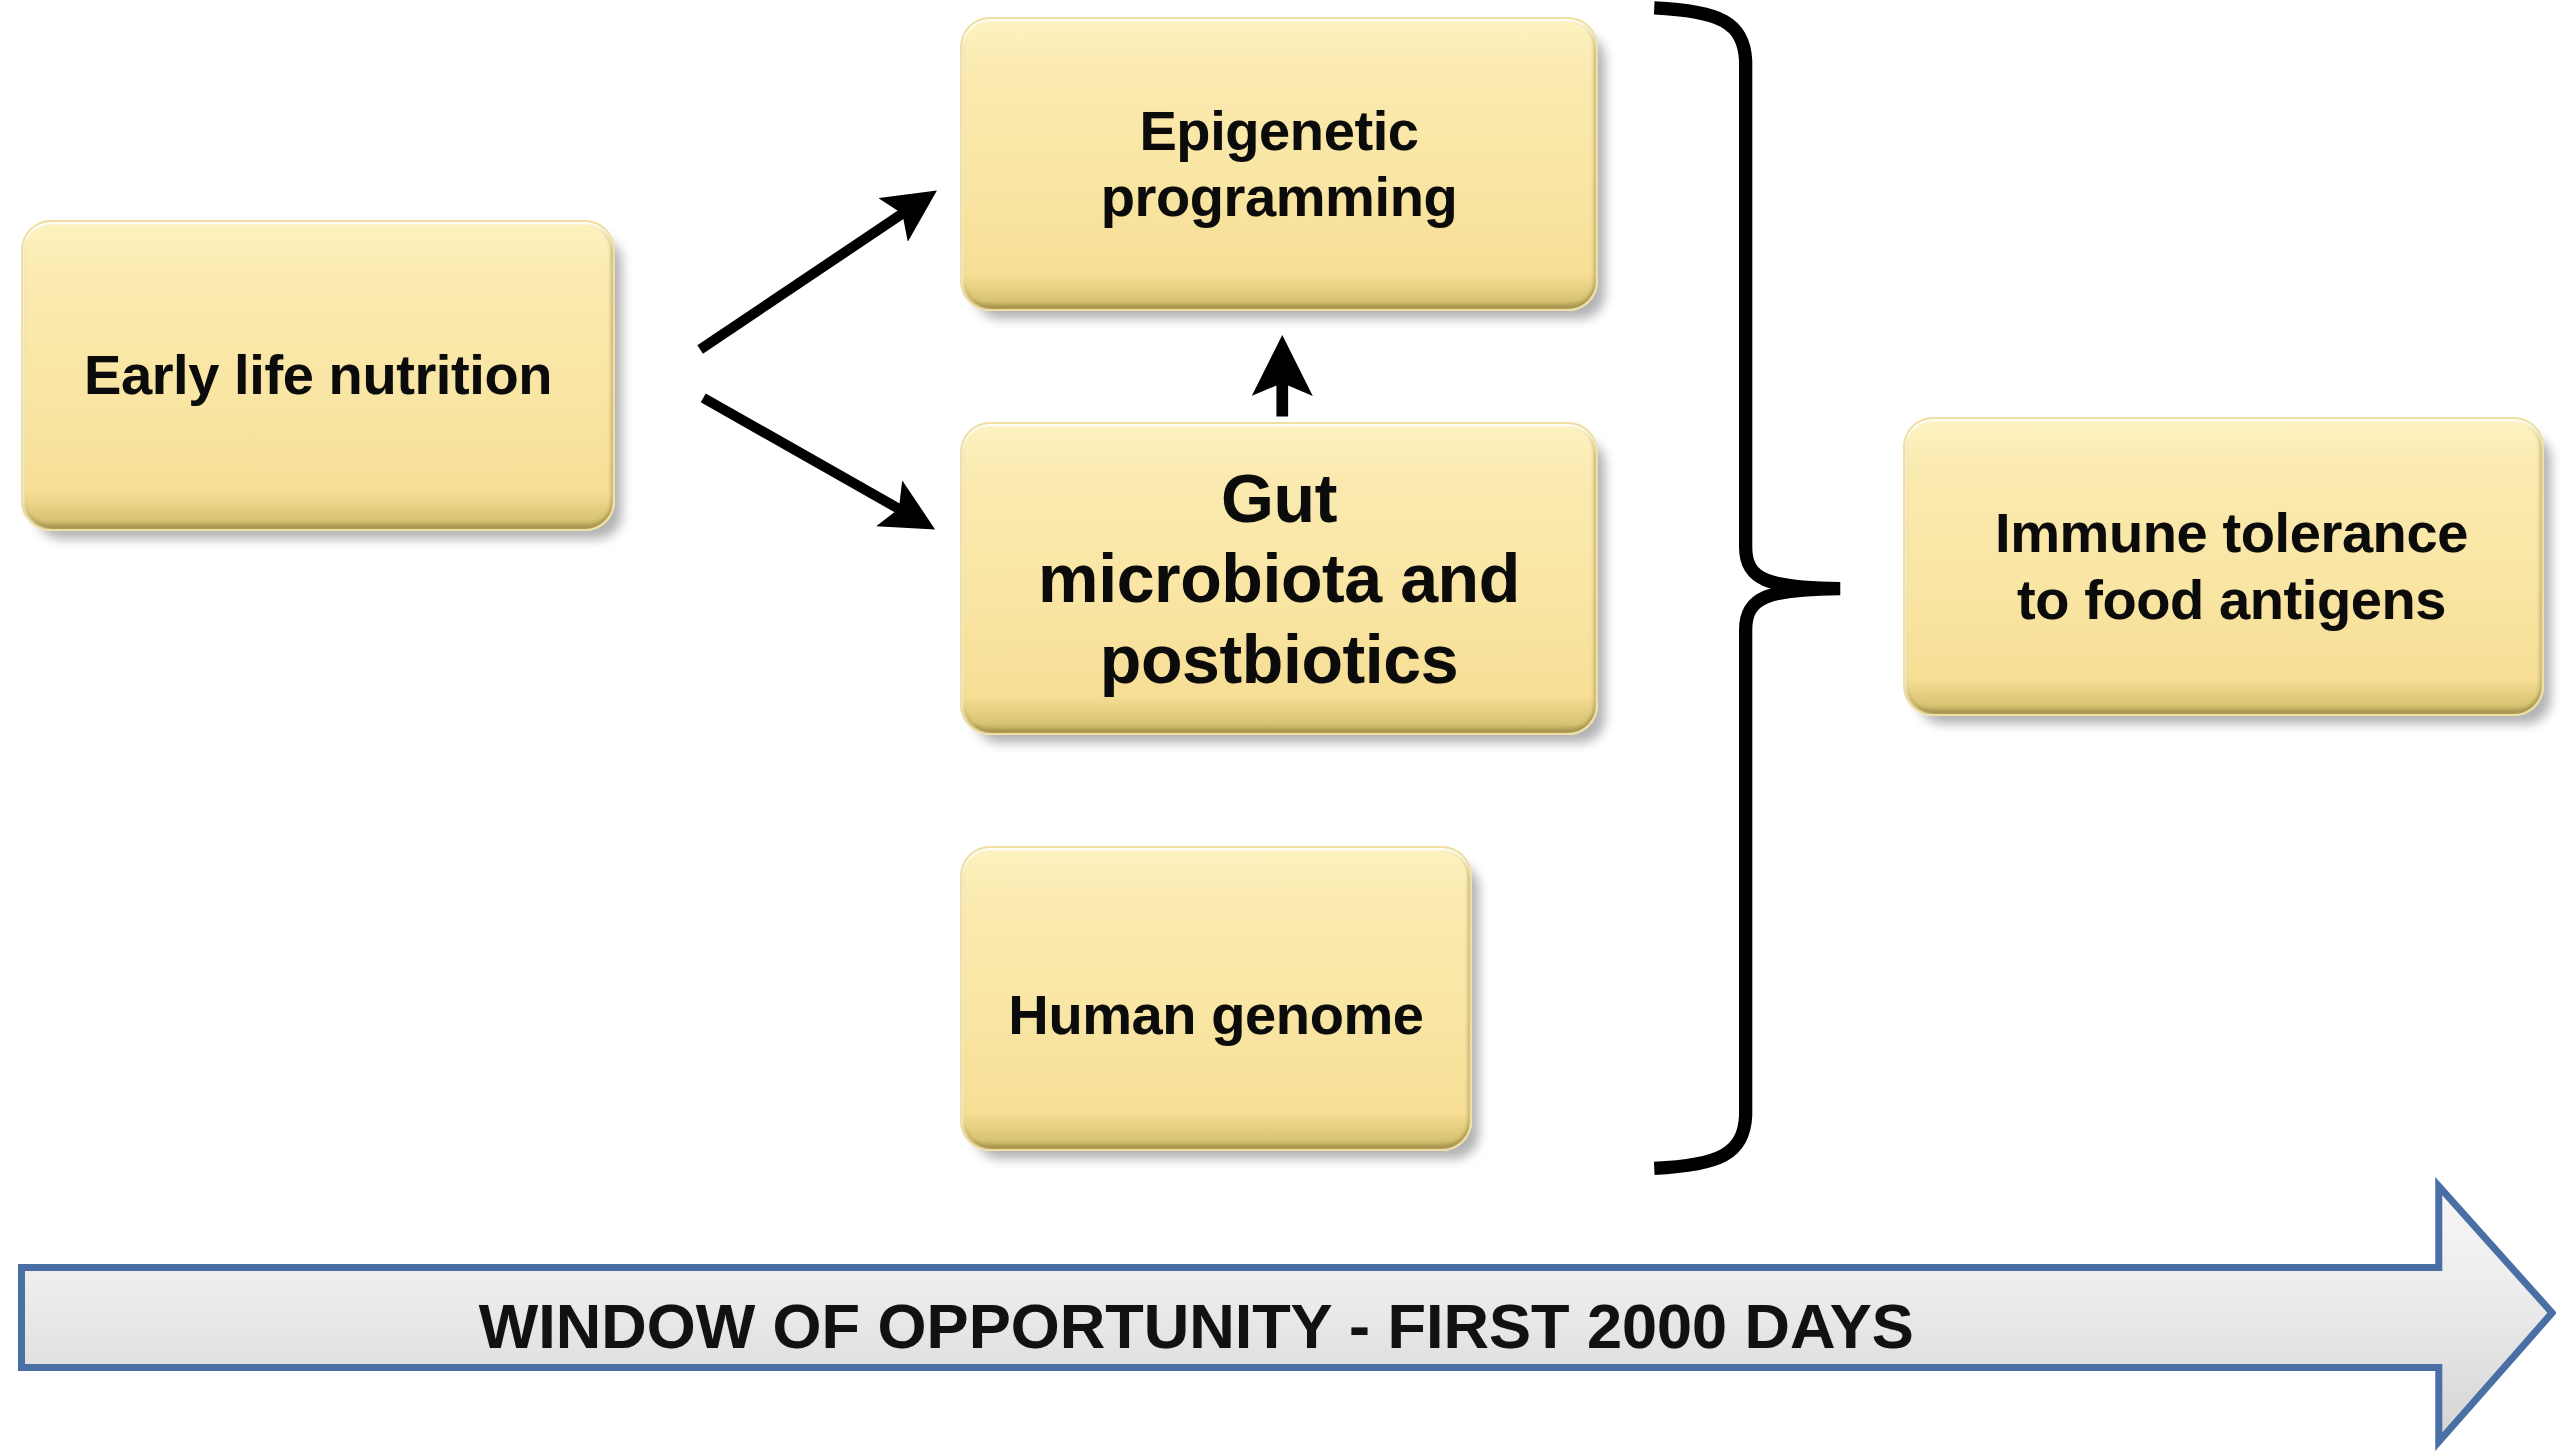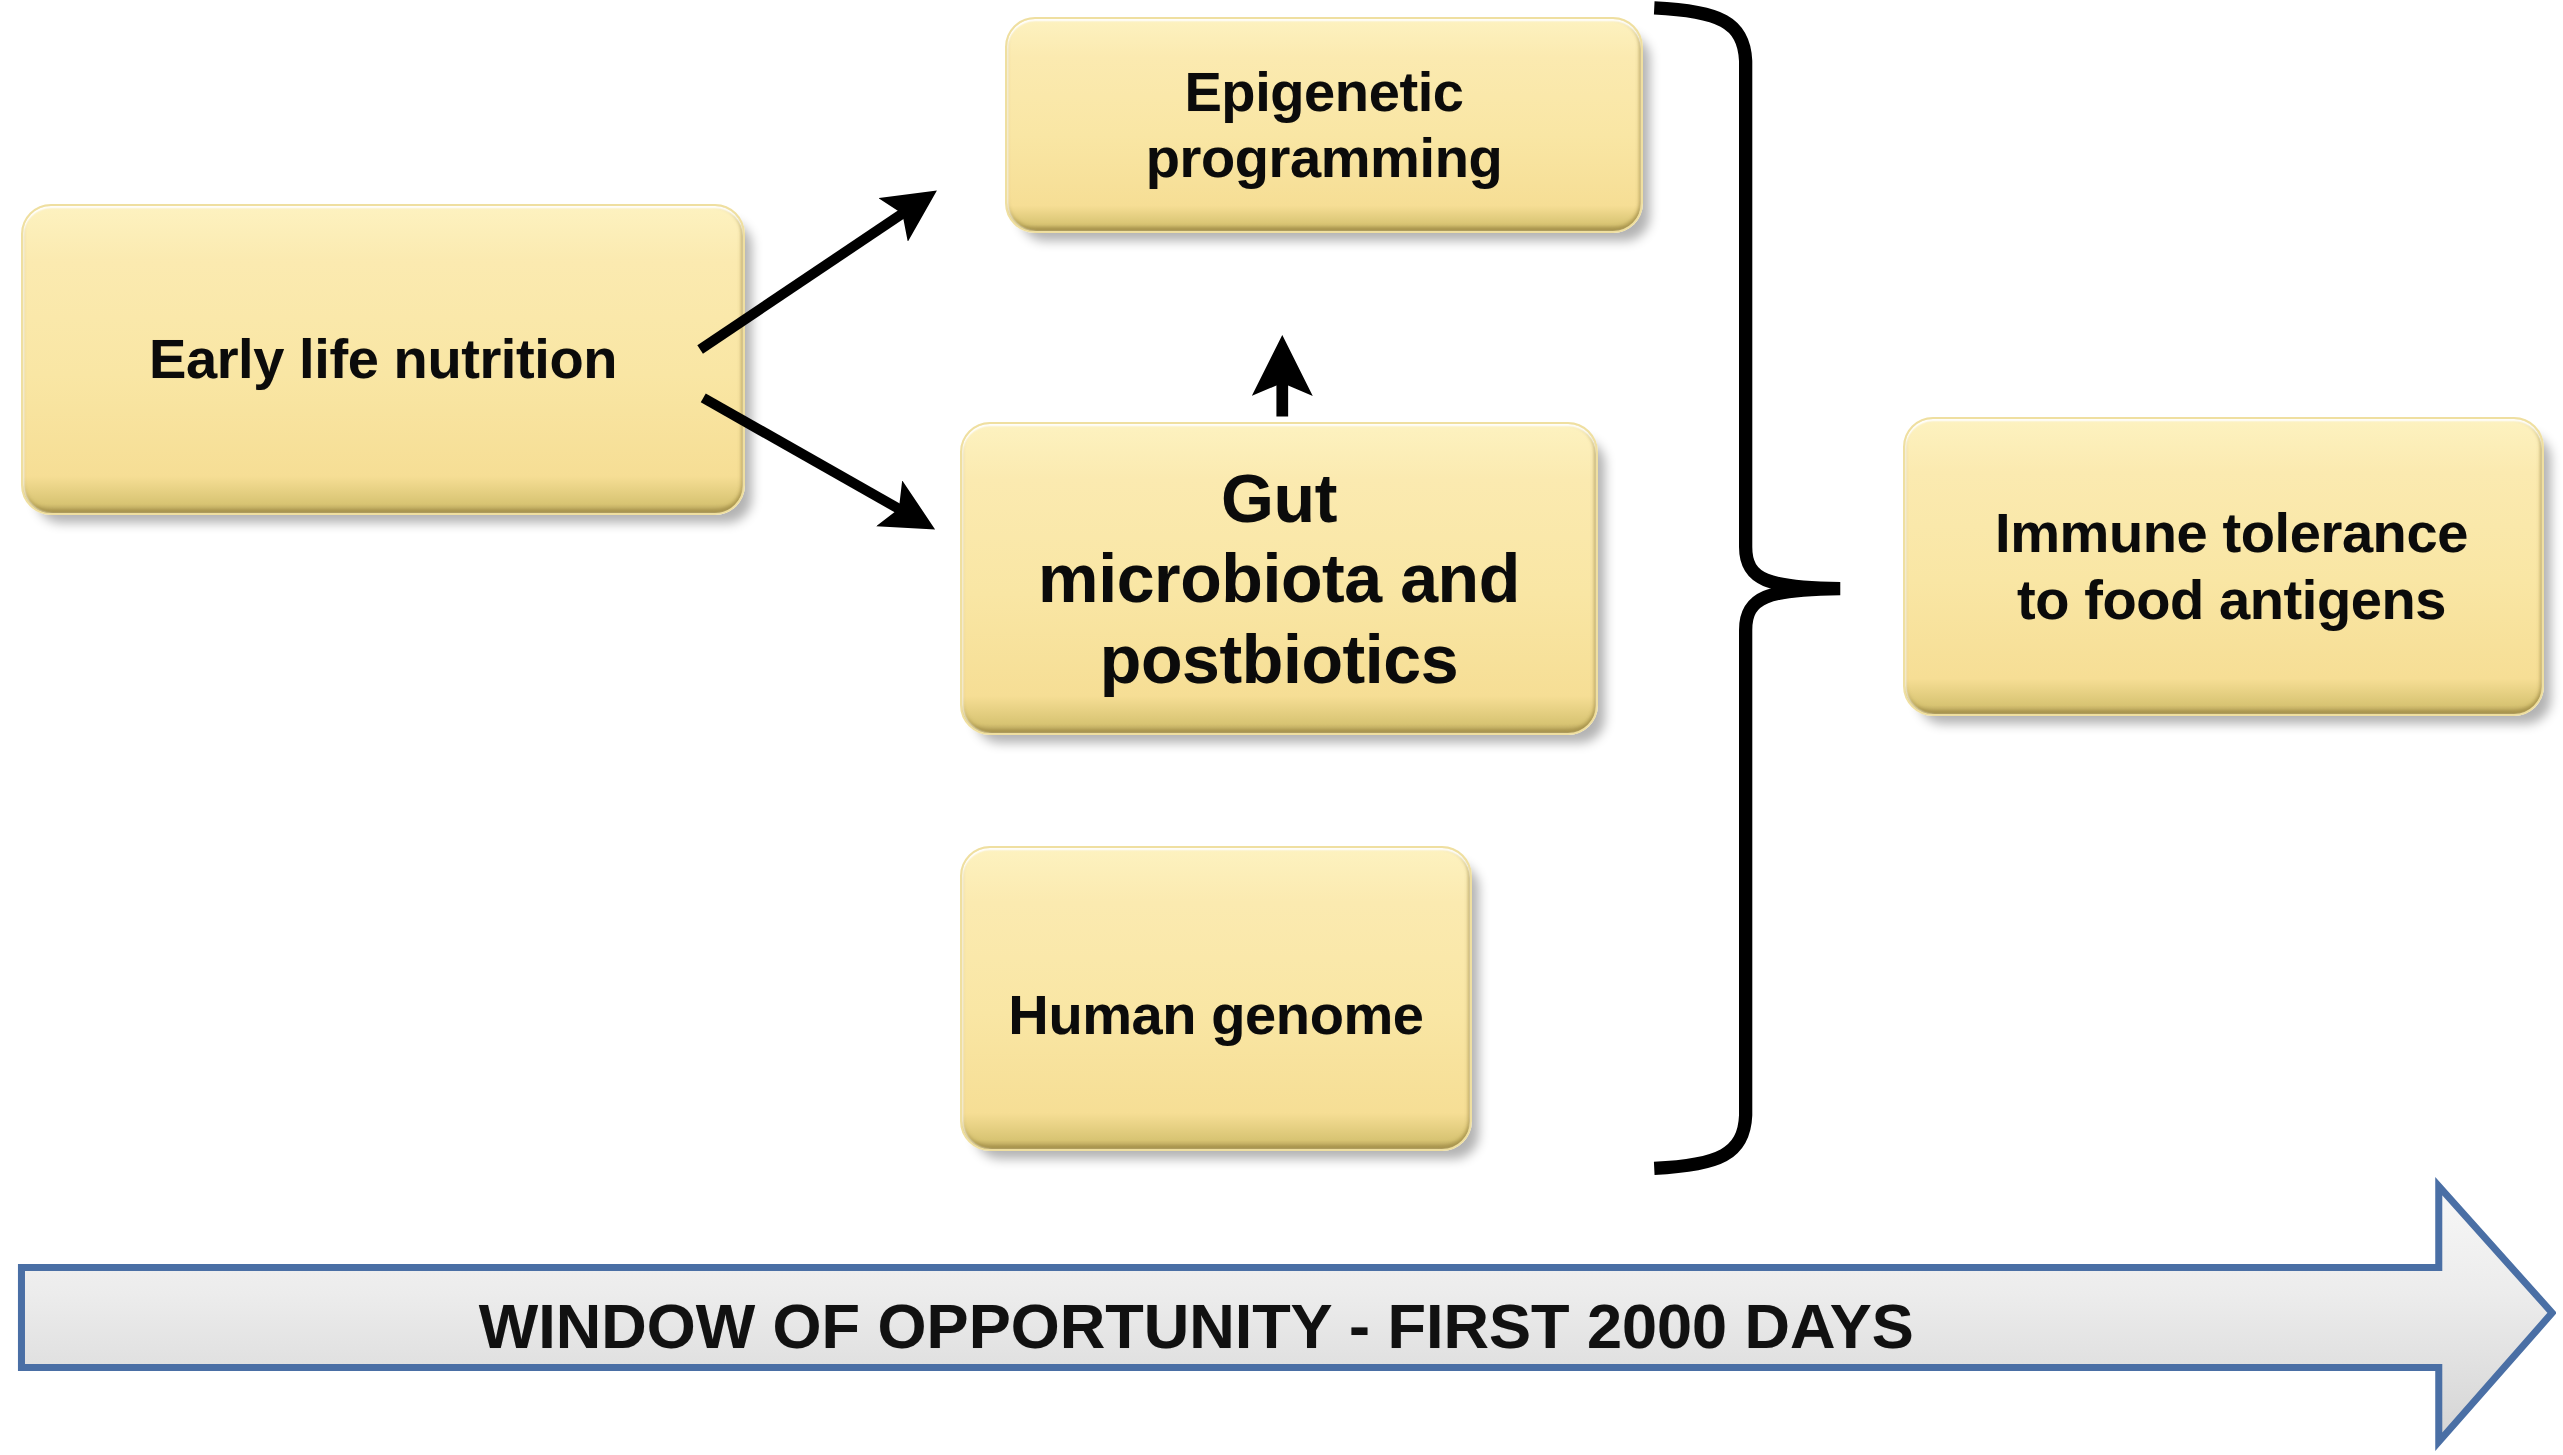--- a/index.html
+++ b/index.html
@@ -46,22 +46,22 @@
   .node .node-label {
     color: #0b0b0b;
     font-weight: bold;
     line-height: 1.18;
     letter-spacing: -0.4px;
     white-space: pre-line;
     text-shadow: 0 0 0.8px rgba(0,0,0,0.25);
   }
 
   
-  #node-early    { left: 21px;   top: 204px;  width: 724px;  height: 311px; text-align: center; }
-  #node-epi      { left: 960px; top: 17px;   width: 638px;  height: 216px; margin-left: 45px; }
+  #node-early    { left: 21px;   top: 220px;  width: 594px;  height: 311px; text-align: center; }
+  #node-epi      { left: 960px; top: 17px;   width: 638px;  height: 294px; }
   #node-gut      { left: 960px; top: 422px;  width: 638px;  height: 313px; }
   #node-genome   { left: 960px; top: 846px; width: 512px;  height: 305px; }
   #node-immune   { left: 1903px; top: 417px;  width: 641px;  height: 299px; padding-left: 16px; }
 
   #node-early  .node-label  { font-size: 56px; }
   #node-epi    .node-label  { font-size: 56px; }
   #node-gut    .node-label  { font-size: 68px; }
   #node-genome .node-label  { font-size: 56px; transform: translateY(17px); }
   #node-immune .node-label  { font-size: 56px; }
 

